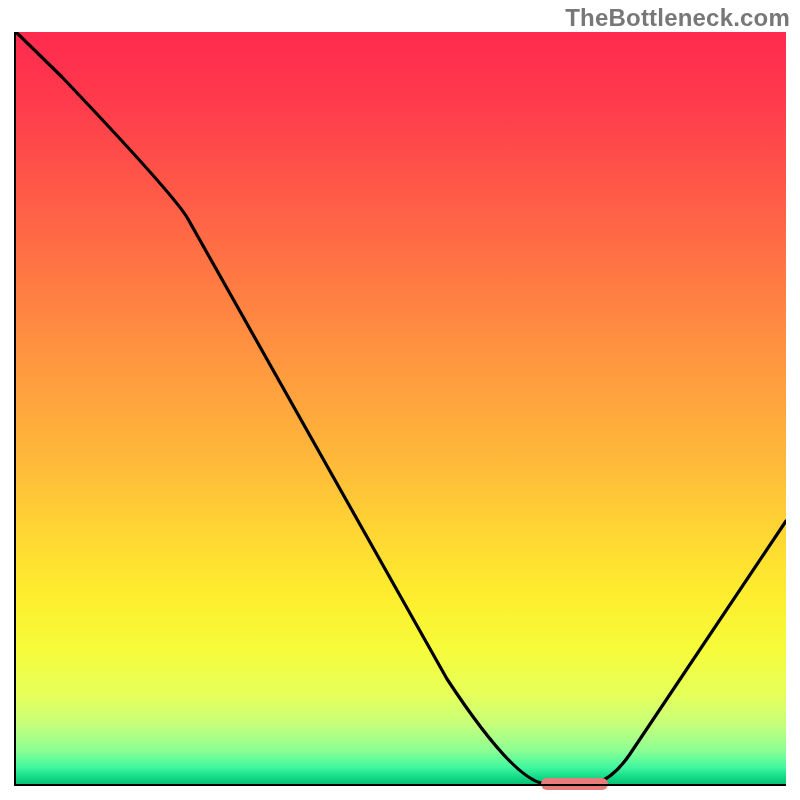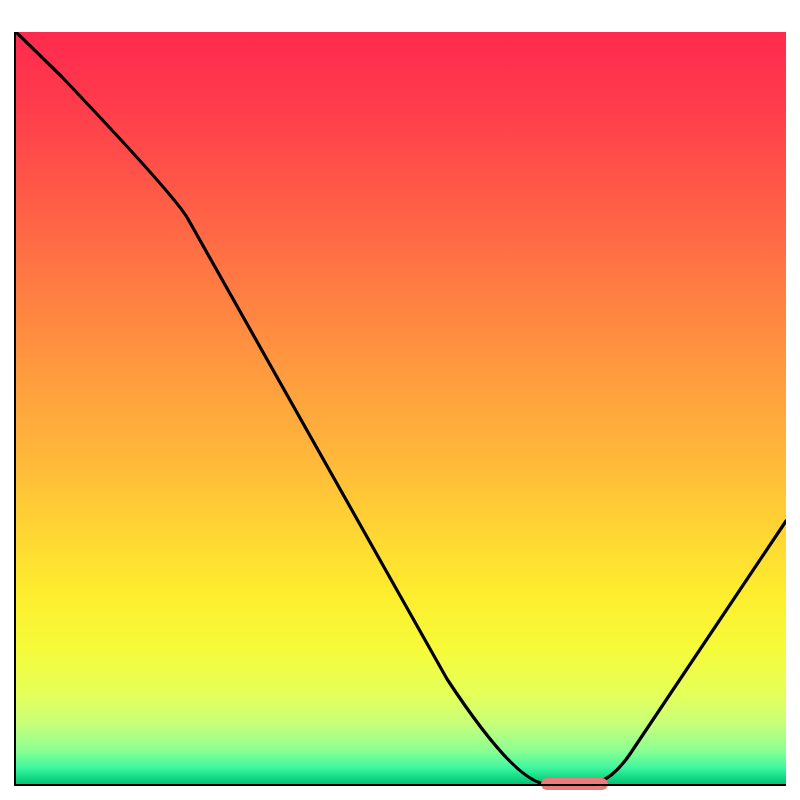--- a/index.html
+++ b/index.html
@@ -78,20 +78,21 @@
     height: 12px;
     border-radius: 6px;
     background: #ea7d7b;
   }
 </style>
 </head>
 <body>
 
 <div class="frame">
 
+  <div class="watermark">TheBottleneck.com</div>
 
   <div class="plot-wrap">
     <div class="gradient"></div>
 
     <svg class="curve" viewBox="0 0 770 752" preserveAspectRatio="none">
       <path d="M 0 0
                L 46 45
                Q 160 165 172 187
                L 431 647
                Q 500 752 531 752

